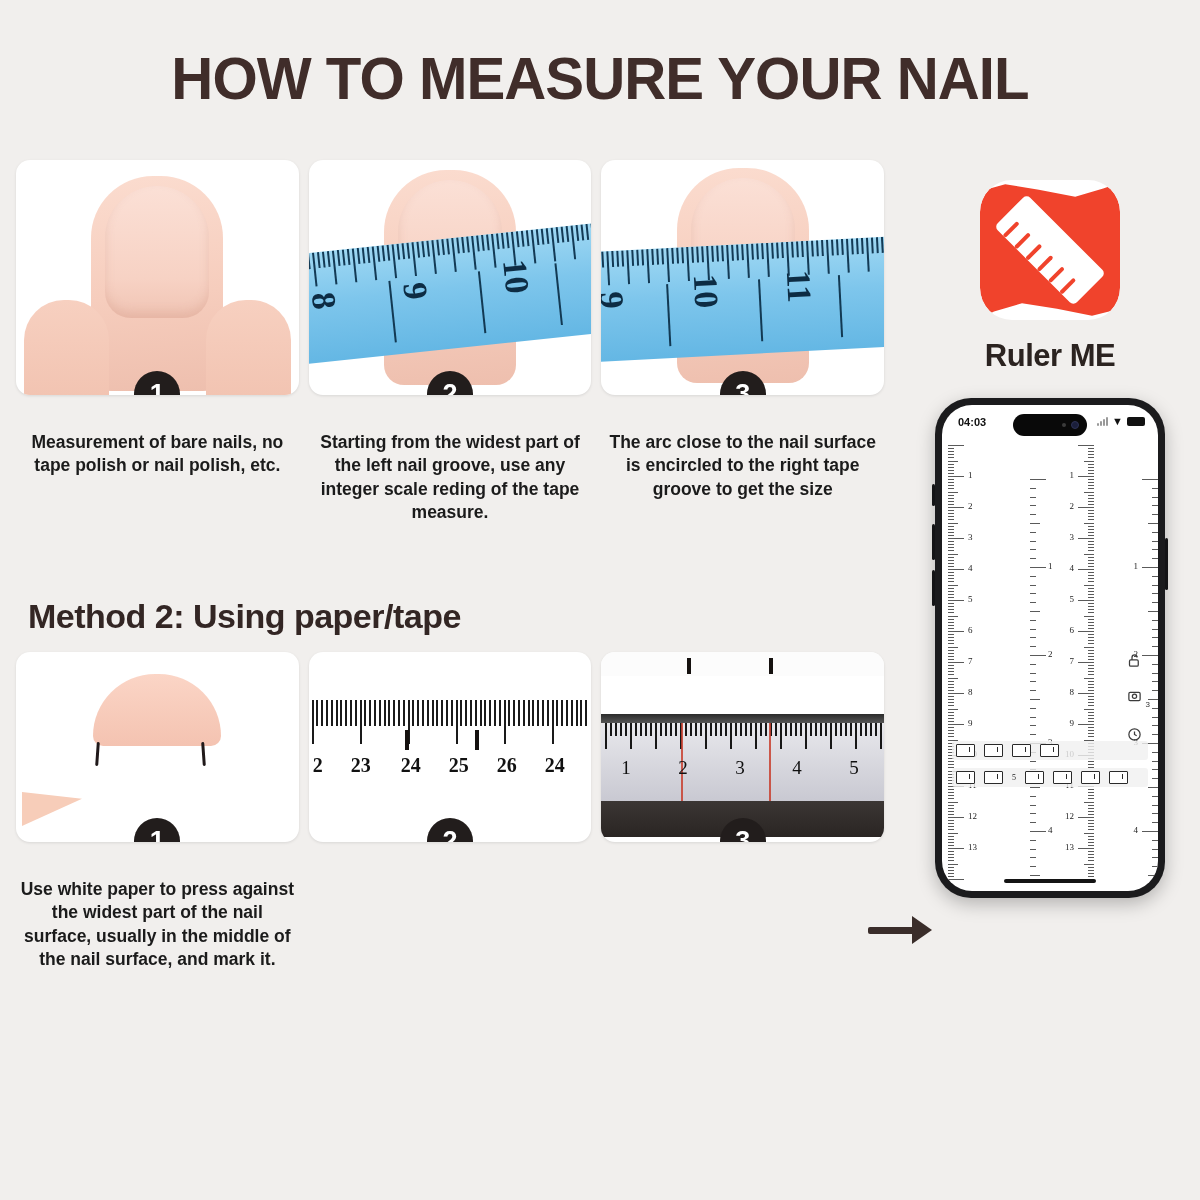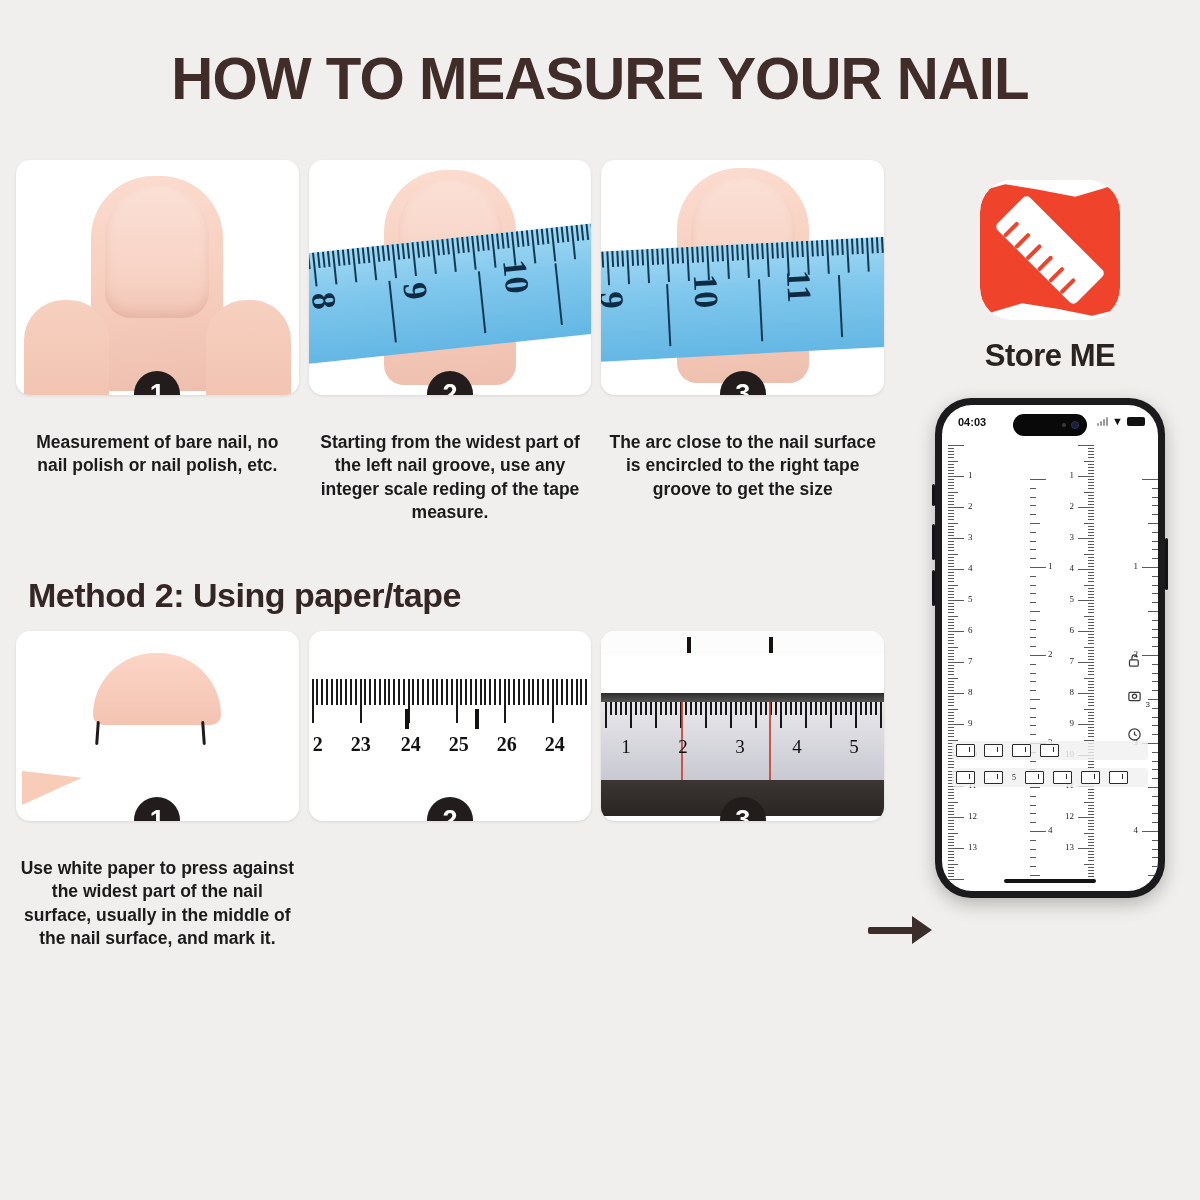--- a/index.html
+++ b/index.html
@@ -289,21 +289,21 @@
 
     <div class="card">
       <div class="photo">
         <div class="finger">
           <div class="nailplate"></div>
         </div>
         <div class="knuckle-l"></div>
         <div class="knuckle-r"></div>
         <div class="badge">1</div>
       </div>
-      <p class="caption">Measurement of bare nail, no nail polish or nail polish, etc.</p>
+      <p class="caption">Measurement of bare nails, no tape polish or nail polish, etc.</p>
     </div>
 
     <div class="card">
       <div class="photo">
         <div class="finger" style="top:10px">
           <div class="nailplate"></div>
         </div>
         <div class="tape t2">
           <div class="tape-ticks" id="ticks-t2">
               <i style="left: 17px;"></i>
@@ -448,21 +448,21 @@
           <span class="tape-num" style="left:16px;top:30px">9</span>
           <span class="tape-num" style="left:102px;top:26px">10</span>
           <span class="tape-num" style="left:196px;top:26px">11</span>
         </div>
         <div class="badge">3</div>
       </div>
       <p class="caption">The arc close to the nail surface is encircled to the right tape groove to get the size</p>
     </div>
   </div>
 
-  <h2 class="method-heading" style="margin-top:52px">Method 2: Using paper/tape</h2>
+  <h2 class="method-heading" style="margin-top:73px">Method 2: Using paper/tape</h2>
 
   <div class="cards-row">
 
     <div class="card">
       <div class="photo short">
         <div class="paper-sheet">
           <div class="nail-arc"></div>
           <div class="mark" style="left:74px;transform:rotate(4deg)"></div>
           <div class="mark" style="left:180px;transform:rotate(-4deg)"></div>
           <div class="corner-skin"></div>
@@ -637,21 +637,21 @@
       <div class="wave"></div>
       <div class="ruler-glyph">
         <span style="top:12px"></span>
         <span style="top:28px"></span>
         <span style="top:44px"></span>
         <span style="top:60px"></span>
         <span style="top:76px"></span>
         <span style="top:92px"></span>
       </div>
     </div>
-    <div class="app-name">Store ME</div>
+    <div class="app-name">Ruler ME</div>
   </div>
 
   <div class="phone-wrap">
     <div class="phone">
       <span class="phone-btn pb-mute"></span>
       <span class="phone-btn pb-volup"></span>
       <span class="phone-btn pb-voldn"></span>
       <span class="phone-btn pb-power"></span>
 
       <div class="phone-screen">

